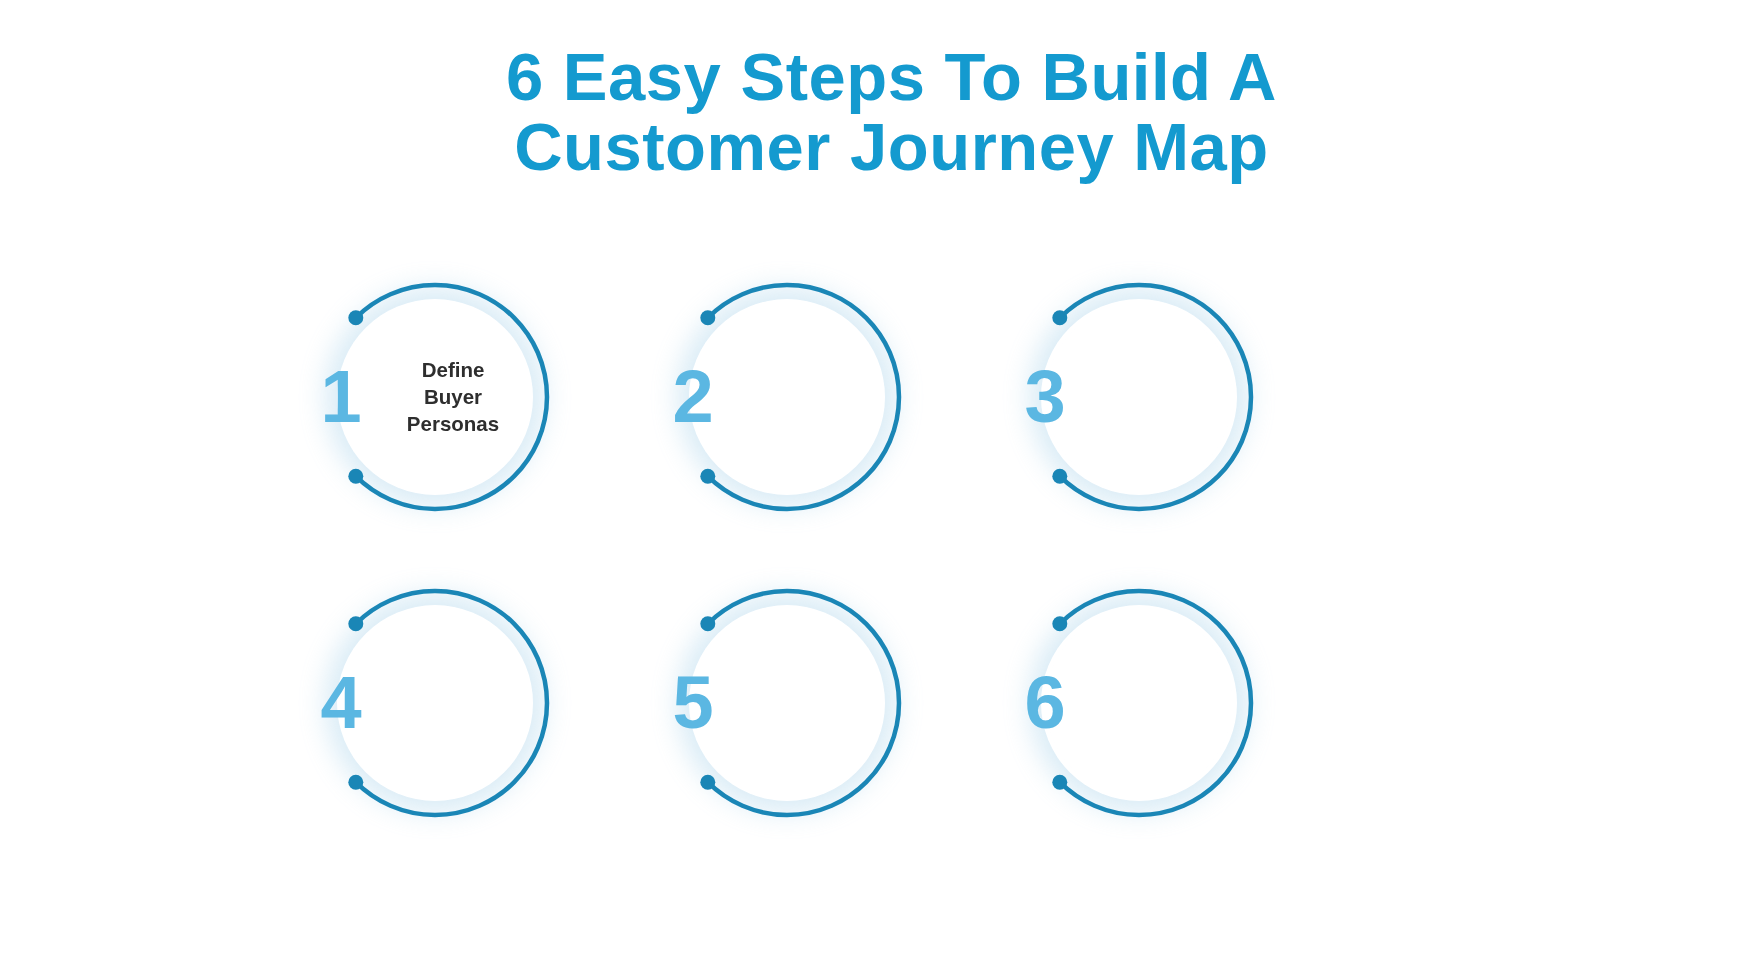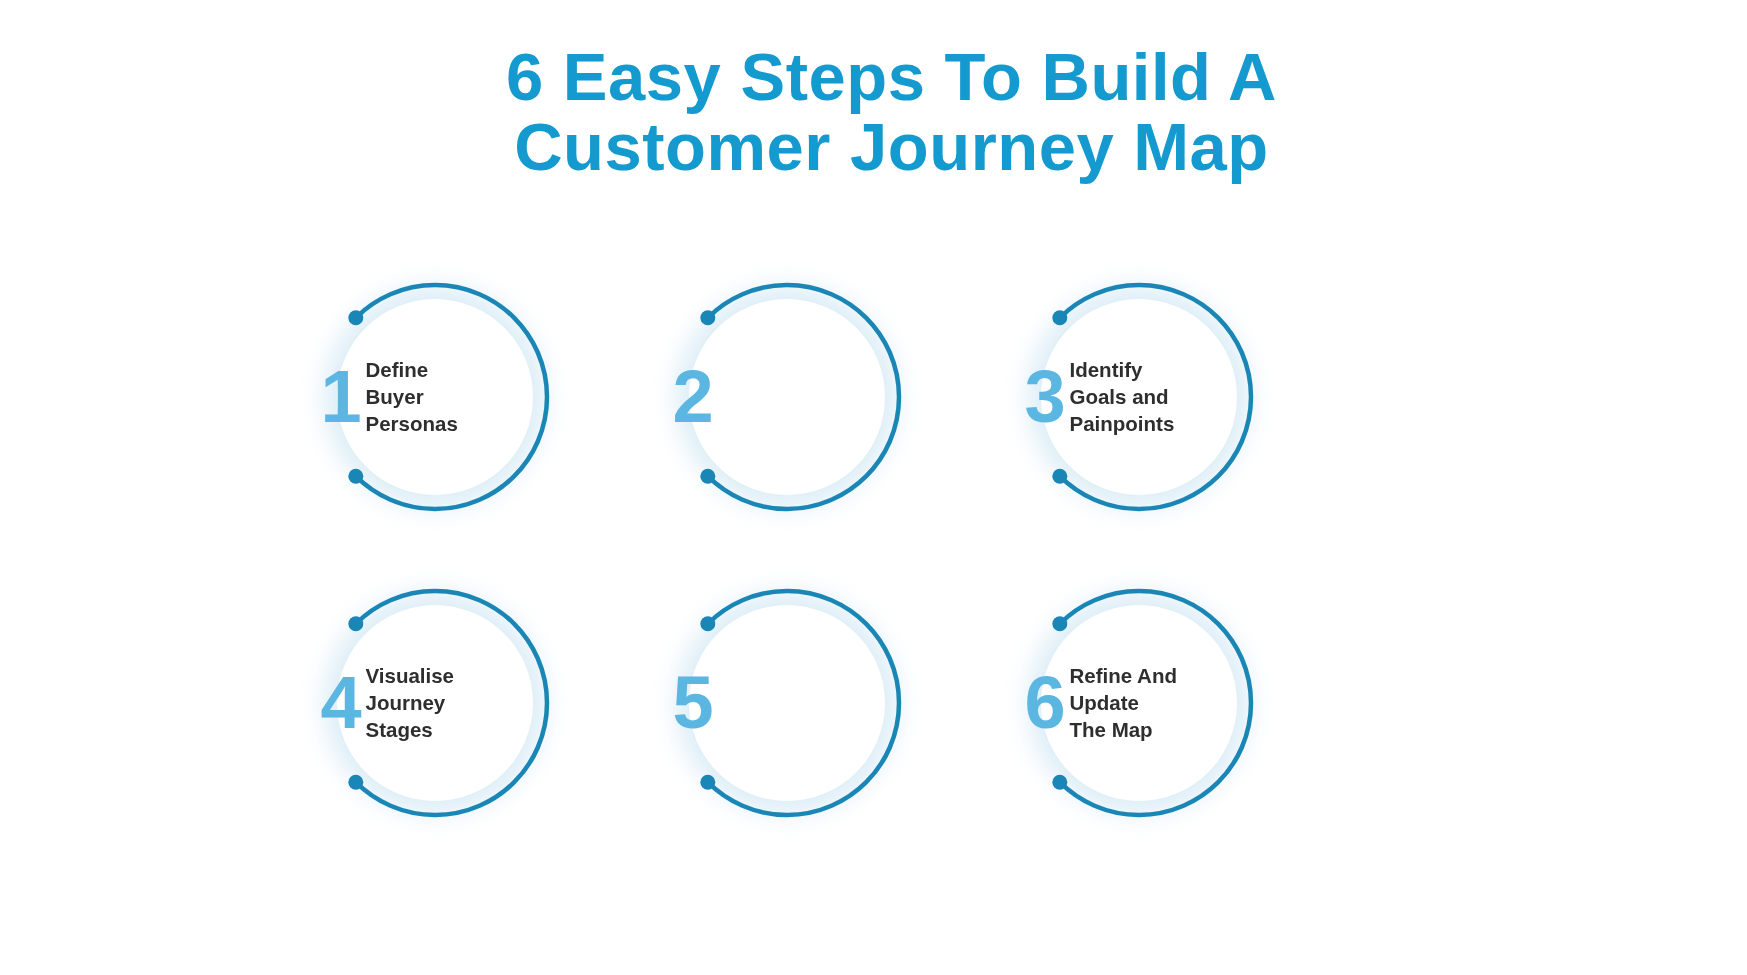--- a/index.html
+++ b/index.html
@@ -73,21 +73,21 @@
     font-weight: bold;
     color: #5BB7E2;
     line-height: 1;
   }
   .step-label {
     position: absolute;
     left: 50%;
     top: 50%;
     transform: translate(-50%, -50%);
     width: 175px;
-    text-align: left;
+    text-align: center;
     font-size: 20.5px;
     line-height: 1.32;
     font-weight: bold;
     color: #2E2E2E;
     white-space: pre-line;
     padding-left: 36px;
   }
 </style>
 </head>
 <body>
@@ -123,55 +123,46 @@
     </div>
 
     <div class="step">
       <div class="inner-circle"></div>
       <svg class="arc-svg" viewBox="0 0 240 240">
         <path d="M 40.8 40.8 A 112 112 0 1 1 40.8 199.2" fill="none" stroke="#1A86B6" stroke-width="4.5"></path>
         <circle cx="40.8" cy="40.8" r="7.5" fill="#1A86B6"></circle>
         <circle cx="40.8" cy="199.2" r="7.5" fill="#1A86B6"></circle>
       </svg>
       <div class="step-number">3</div>
-      <div class="step-label">Identify
-Goals and
-Painpoints</div>
     </div>
 
     <div class="step">
       <div class="inner-circle"></div>
       <svg class="arc-svg" viewBox="0 0 240 240">
         <path d="M 40.8 40.8 A 112 112 0 1 1 40.8 199.2" fill="none" stroke="#1A86B6" stroke-width="4.5"></path>
         <circle cx="40.8" cy="40.8" r="7.5" fill="#1A86B6"></circle>
         <circle cx="40.8" cy="199.2" r="7.5" fill="#1A86B6"></circle>
       </svg>
       <div class="step-number">4</div>
-      <div class="step-label">Visualise
-Journey
-Stages</div>
     </div>
 
     <div class="step">
       <div class="inner-circle"></div>
       <svg class="arc-svg" viewBox="0 0 240 240">
         <path d="M 40.8 40.8 A 112 112 0 1 1 40.8 199.2" fill="none" stroke="#1A86B6" stroke-width="4.5"></path>
         <circle cx="40.8" cy="40.8" r="7.5" fill="#1A86B6"></circle>
         <circle cx="40.8" cy="199.2" r="7.5" fill="#1A86B6"></circle>
       </svg>
       <div class="step-number">5</div>
     </div>
 
     <div class="step">
       <div class="inner-circle"></div>
       <svg class="arc-svg" viewBox="0 0 240 240">
         <path d="M 40.8 40.8 A 112 112 0 1 1 40.8 199.2" fill="none" stroke="#1A86B6" stroke-width="4.5"></path>
         <circle cx="40.8" cy="40.8" r="7.5" fill="#1A86B6"></circle>
         <circle cx="40.8" cy="199.2" r="7.5" fill="#1A86B6"></circle>
       </svg>
       <div class="step-number">6</div>
-      <div class="step-label">Refine And
-Update
-The Map</div>
     </div>
 
   </div>
 </div>
 
 </body></html>

